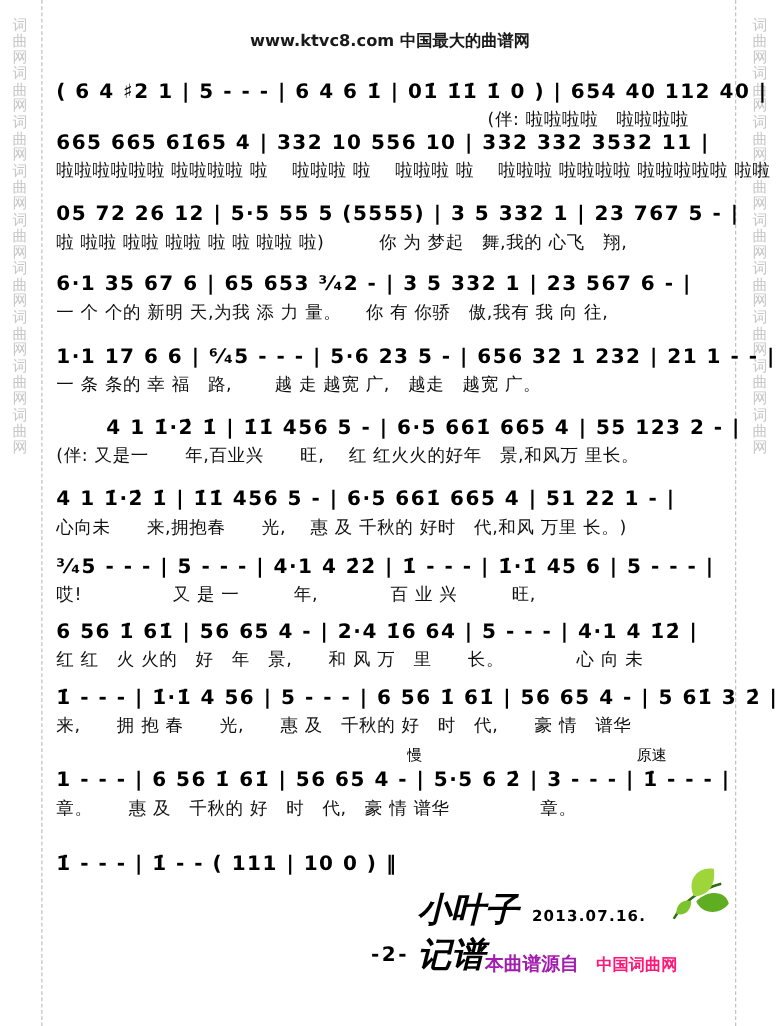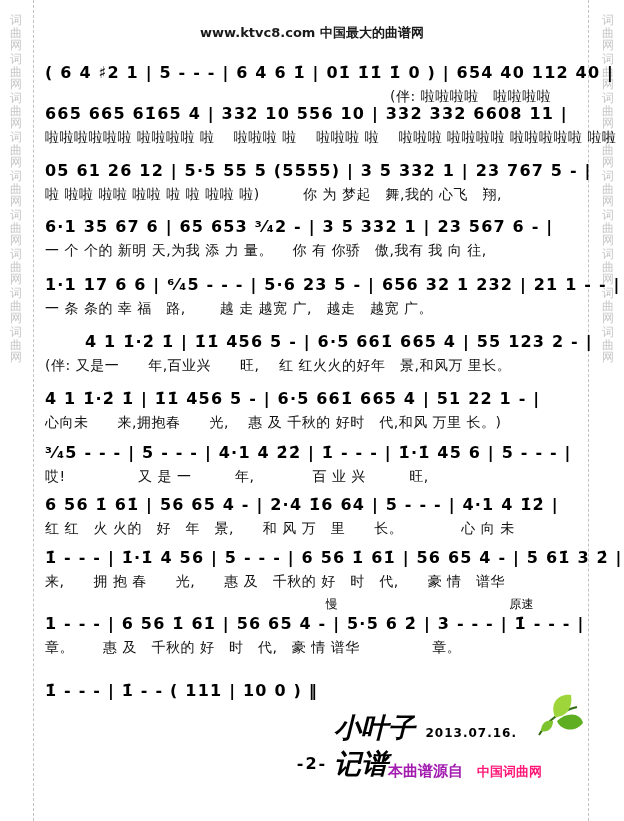--- a/index.html
+++ b/index.html
@@ -61,26 +61,26 @@
 <div class="dashline right"></div>
 
 <div class="header">www.ktvc8.com 中国最大的曲谱网</div>
 
 <div class="sys" style="top:60px">
   <div class="notation">( 6 4 ♯2 1 | 5 - - - | 6 4 6 1̇ | 01̇ 1̇1̇ 1̇ 0 ) | 654 40 112 40 |</div>
   <div class="lyrics lyr-far">(伴: 啦啦啦啦　啦啦啦啦</div>
 </div>
 
 <div class="sys" style="top:101px">
-  <div class="notation">665 665 61̇65 4 | 332 10 556 10 | 332 332 6608 11 |</div>
+  <div class="notation">665 665 61̇65 4 | 332 10 556 10 | 332 332 3532 11 |</div>
   <div class="lyrics">啦啦啦啦啦啦 啦啦啦啦 啦　 啦啦啦 啦　 啦啦啦 啦　 啦啦啦 啦啦啦啦 啦啦啦啦啦 啦啦</div>
 </div>
 
 <div class="sys" style="top:158px">
-  <div class="notation">05 61 26 12 | 5·5 55 5 (5555) | 3 5 332 1 | 23 767 5 - |</div>
+  <div class="notation">05 72 26 12 | 5·5 55 5 (5555) | 3 5 332 1 | 23 767 5 - |</div>
   <div class="lyrics">啦 啦啦 啦啦 啦啦 啦 啦 啦啦 啦)　　　你 为 梦起　舞,我的 心飞　翔,</div>
 </div>
 
 <div class="sys" style="top:214px">
   <div class="notation">6·1 35 67 6 | 65 653 ³⁄₄2 - | 3 5 332 1 | 23 567 6 - |</div>
   <div class="lyrics">一 个 个的 新明 天,为我 添 力 量。　 你 有 你骄　傲,我有 我 向 往,</div>
 </div>
 
 <div class="sys" style="top:272px">
   <div class="notation">1·1 17 6 6 | ⁶⁄₄5 - - - | 5·6 23 5 - | 656 32 1 232 | 21 1 - - |</div>

